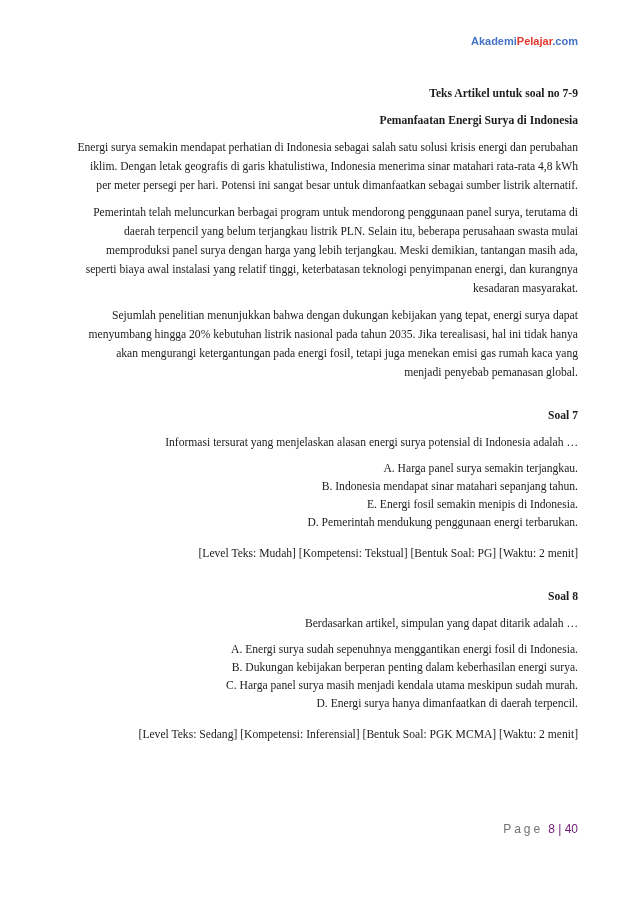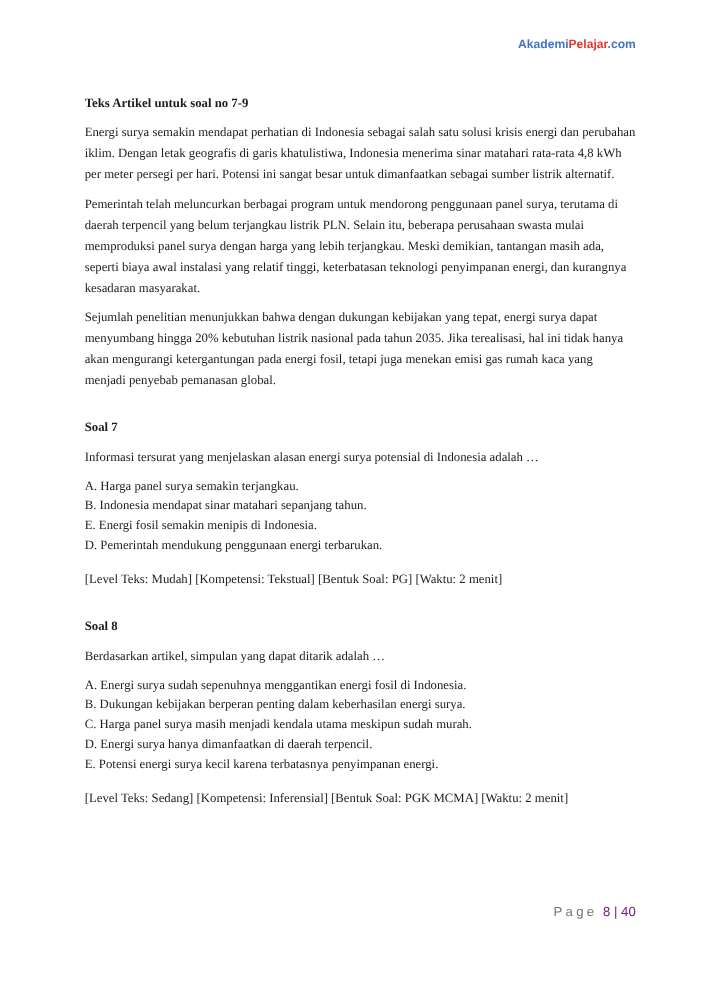--- a/index.html
+++ b/index.html
@@ -1,15 +1,15 @@
 <!DOCTYPE html>
 <html><head>
 <meta charset="utf-8">
 <style>
-  * { box-sizing: border-box; }
+  * { box-sizing: border-box; text-align: right; }
   html, body { margin: 0; padding: 0; }
   body {
     width: 640px;
     height: 904px;
     background: #ffffff;
     color: #1c1c1c;
     font-family: "Liberation Sans", sans-serif;
     position: relative;
     overflow: hidden;
   }
@@ -57,20 +57,21 @@
 </style>
 </head>
 <body>
 
 <div class="page">
 
   <div class="brand"><span class="blue">Akademi</span><span class="red">Pelajar</span><span class="blue">.com</span></div>
 
   <p class="bold">Teks Artikel untuk soal no 7-9</p>
 
+  <p class="bold">Pemanfaatan Energi Surya di Indonesia</p>
 
   <p>Energi surya semakin mendapat perhatian di Indonesia sebagai salah satu solusi krisis energi dan perubahan iklim. Dengan letak geografis di garis khatulistiwa, Indonesia menerima sinar matahari rata-rata 4,8 kWh per meter persegi per hari. Potensi ini sangat besar untuk dimanfaatkan sebagai sumber listrik alternatif.</p>
   <p>Pemerintah telah meluncurkan berbagai program untuk mendorong penggunaan panel surya, terutama di daerah terpencil yang belum terjangkau listrik PLN. Selain itu, beberapa perusahaan swasta mulai memproduksi panel surya dengan harga yang lebih terjangkau. Meski demikian, tantangan masih ada, seperti biaya awal instalasi yang relatif tinggi, keterbatasan teknologi penyimpanan energi, dan kurangnya kesadaran masyarakat.</p>
   <p>Sejumlah penelitian menunjukkan bahwa dengan dukungan kebijakan yang tepat, energi surya dapat menyumbang hingga 20% kebutuhan listrik nasional pada tahun 2035. Jika terealisasi, hal ini tidak hanya akan mengurangi ketergantungan pada energi fosil, tetapi juga menekan emisi gas rumah kaca yang menjadi penyebab pemanasan global.</p>
 
   <section class="question">
     <p class="bold">Soal 7</p>
     <p>Informasi tersurat yang menjelaskan alasan energi surya potensial di Indonesia adalah …</p>
     <div class="options">
       <p>A. Harga panel surya semakin terjangkau.</p>
@@ -82,21 +83,20 @@
   </section>
 
   <section class="question">
     <p class="bold">Soal 8</p>
     <p>Berdasarkan artikel, simpulan yang dapat ditarik adalah …</p>
     <div class="options">
       <p>A. Energi surya sudah sepenuhnya menggantikan energi fosil di Indonesia.</p>
       <p>B. Dukungan kebijakan berperan penting dalam keberhasilan energi surya.</p>
       <p>C. Harga panel surya masih menjadi kendala utama meskipun sudah murah.</p>
       <p>D. Energi surya hanya dimanfaatkan di daerah terpencil.</p>
-      <p>E. Potensi energi surya kecil karena terbatasnya penyimpanan energi.</p>
     </div>
     <p>[Level Teks: Sedang] [Kompetensi: Inferensial] [Bentuk Soal: PGK MCMA] [Waktu: 2 menit]</p>
   </section>
 
 </div>
 
 <div class="footer">
   <span class="pg-word">Page</span><span class="pg-num">8 | 40</span>
 </div>
 

